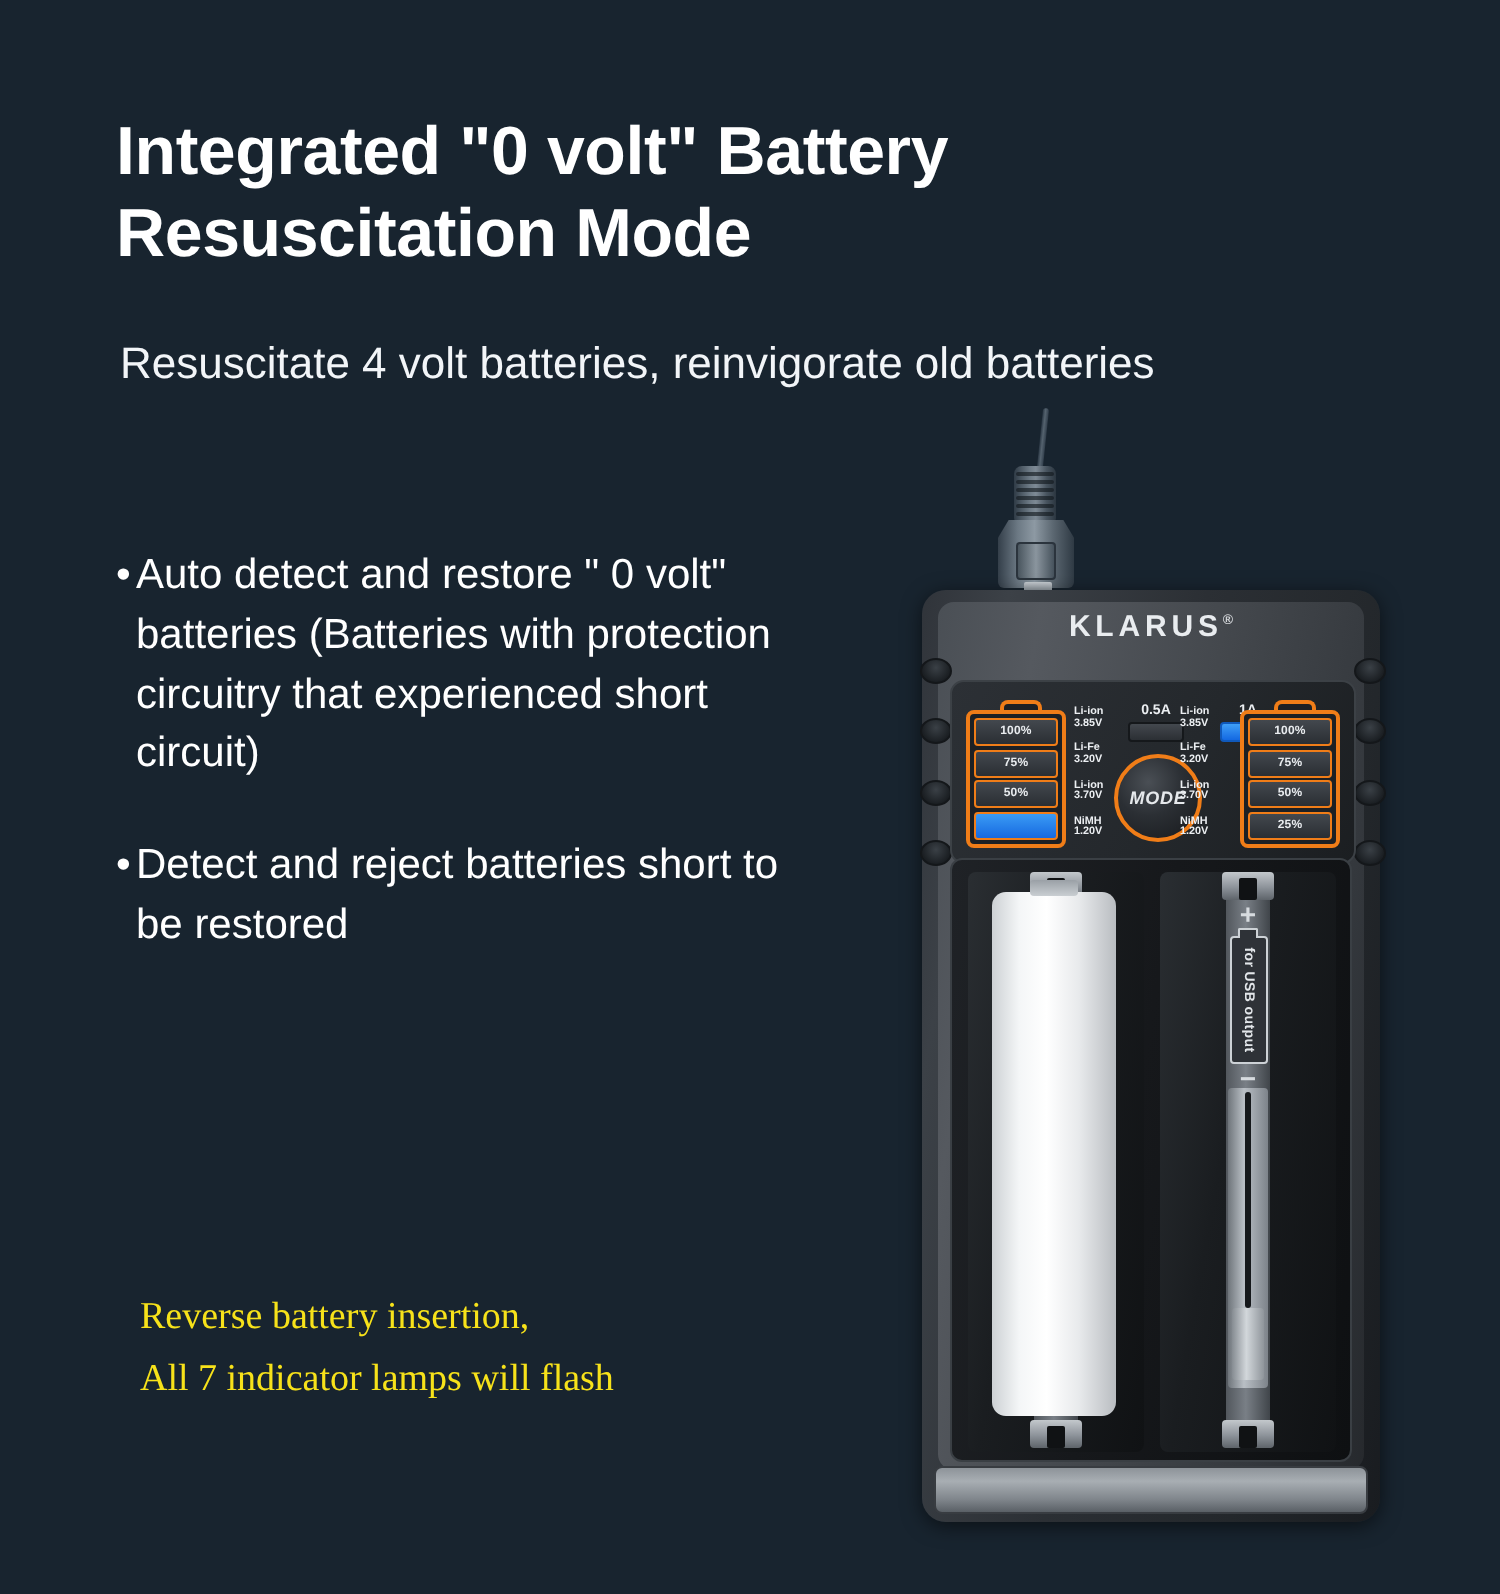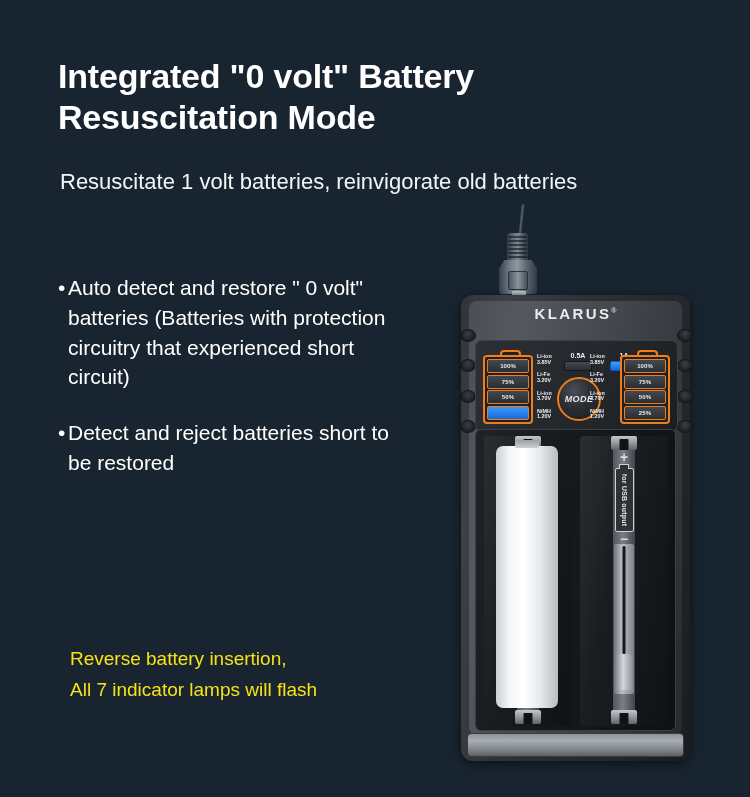--- a/index.html
+++ b/index.html
@@ -80,21 +80,21 @@
 
   .warn {
     position: absolute;
     left: 70px;
     top: 644px;
     width: 400px;
     color: #f7e21a;
     font-size: 19px;
     line-height: 1.62;
   }
-  .warn div { white-space: nowrap; }
+  .warn div { white-space: nowrap; font-family: Liberation Serif, serif; }
 
   
   #charger {
     position: absolute;
     left: 461px;
     top: 291px;
     width: 229px;
     height: 474px;
   }
 
@@ -526,21 +526,21 @@
     background: linear-gradient(90deg, #868c92, #d2d7db 45%, #8f959b);
     border-radius: 2px;
   }
 </style>
 </head>
 <body>
 
 <div id="page">
 
   <div class="headline">Integrated "0 volt" Battery Resuscitation Mode</div>
-  <div class="subhead">Resuscitate 1 volt batteries, reinvigorate old batteries</div>
+  <div class="subhead">Resuscitate 4 volt batteries, reinvigorate old batteries</div>
 
   <div class="bullets">
     <div class="bullet">
       <span class="dot">•</span>
       <span class="btext">Auto detect and restore " 0 volt" batteries (Batteries with protection circuitry that experienced short circuit)</span>
     </div>
     <div class="bullet">
       <span class="dot">•</span>
       <span class="btext">Detect and reject batteries short to be restored</span>
     </div>

